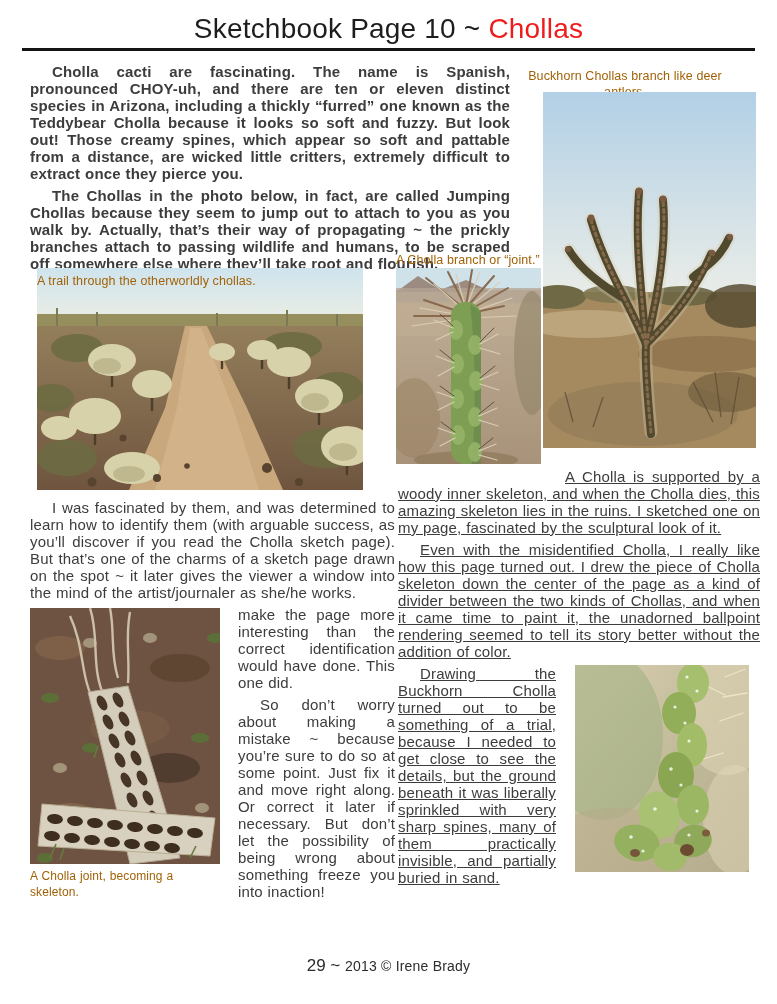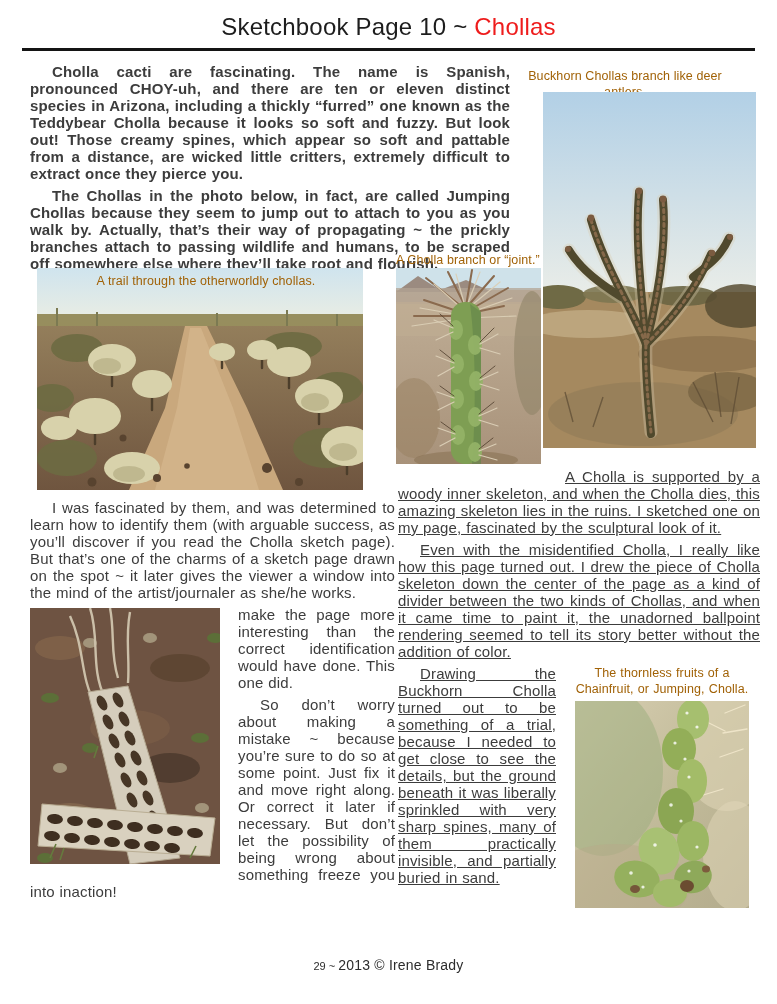--- a/index.html
+++ b/index.html
@@ -3,53 +3,53 @@
 <meta charset="utf-8">
 <style>
   html,body{margin:0;padding:0;background:#ffffff;}
   .page{
     position:relative;width:777px;height:1004px;background:#ffffff;overflow:hidden;
     font-family:"Liberation Sans", sans-serif;color:#3c3c3c;
   }
   
   .page-title{
     position:absolute;top:13px;left:0;width:100%;text-align:center;
-    font-size:24px;letter-spacing:.2px;color:#1d1d1d;white-space:pre;
+    font-size:28px;letter-spacing:.2px;color:#1d1d1d;white-space:pre;
   }
   .page-title .accent{color:#ee1c1c;}
   .title-rule{position:absolute;top:48px;left:22px;width:733px;height:3px;background:#141414;}
   
   .tb{position:absolute;font-size:15px;line-height:17px;text-align:justify;
       letter-spacing:.15px;word-spacing:.5px;}
   .tb p{margin:0 0 5px 0;text-indent:22px;}
   .tb p.noindent{text-indent:0;}
   .tb p.deep{text-indent:167px;}
   #top-left{left:30px;top:63px;width:480px;font-weight:bold;}
   #mid-left{left:30px;top:499px;width:365px;}
   #right-col{left:398px;top:468px;width:362px;text-decoration:underline;}
   
   .photo-caption{font-size:12.5px;line-height:16px;color:#a16207;letter-spacing:.1px;}
   #cap-buckhorn{position:absolute;left:506px;top:68px;width:238px;text-align:center;}
   #cap-joint{position:absolute;left:396px;top:252px;width:148px;text-align:left;}
-  .cap-overlay{position:absolute;top:5px;left:12px;right:0;text-align:center;}
+  .cap-overlay{position:absolute;top:5px;left:0;right:0;text-align:left;}
   .cap-under{margin-top:4px;text-align:left;font-size:12px;}
   .cap-over-float{text-align:center;margin-bottom:4px;}
   
   .photo{position:absolute;overflow:hidden;}
   .photo svg{display:block;}
   #photo-trail{left:37px;top:268px;width:326px;height:222px;}
   #photo-buckhorn{left:543px;top:92px;width:213px;height:356px;}
   #photo-joint{left:396px;top:268px;width:145px;height:196px;}
   .float-left-box{float:left;width:190px;margin:2px 18px 4px 0;}
   .float-right-box{float:right;width:196px;margin:0 0 4px 8px;}
   .float-right-box .ph{margin:0 auto;width:174px;height:207px;overflow:hidden;}
   .wrapzone{overflow:hidden;}
   
   .footer{position:absolute;left:0;top:956px;width:100%;text-align:center;color:#2c2c2c;}
-  .footer .num{font-size:11px;}
+  .footer .num{font-size:17px;}
   .footer .credit{font-size:14px;letter-spacing:.2px;}
 </style>
 </head>
 <body>
 
 <div class="page">
 
   <div class="page-title"><span>Sketchbook Page 10 ~ </span><span class="accent">Chollas</span></div>
   <div class="title-rule"></div>
 
@@ -288,35 +288,32 @@
                 <ellipse cx="82" cy="234" rx="8" ry="5" transform="rotate(8 82 234)"></ellipse>
               <ellipse cx="102" cy="236" rx="8" ry="5" transform="rotate(8 102 236)"></ellipse>
                 <ellipse cx="122" cy="238" rx="8" ry="5" transform="rotate(8 122 238)"></ellipse>
               <ellipse cx="142" cy="240" rx="8" ry="5" transform="rotate(8 142 240)"></ellipse>
             </g>
             <g stroke="#667a3e" stroke-width="1.6">
               <path d="M20,250 L26,236 M30,252 L34,240 M160,250 L166,238 M64,150 L68,138"></path>
             </g>
           </svg>
         </div>
+        <div class="photo-caption cap-under">A Cholla joint, becoming a skeleton.</div>
       </div>
       <p class="noindent">make the page more interesting than the correct identification would have done. This one did.</p>
       <p>So don’t worry about making a mistake ~ because you’re sure to do so at some point. Just fix it and move right along. Or correct it later if necessary. But don’t let the possibility of being wrong about something freeze you into inaction!</p>
     </div>
   </div>
 
   <div class="tb" id="right-col">
     <p class="deep">A Cholla is supported by a woody inner skeleton, and when the Cholla dies, this amazing skeleton lies in the ruins. I sketched one on my page, fascinated by the sculptural look of it.</p>
     <p>Even with the misidentified Cholla, I really like how this page turned out. I drew the piece of Cholla skeleton down the center of the page as a kind of divider between the two kinds of Chollas, and when it came time to paint it, the unadorned ballpoint rendering seemed to tell its story better without the addition of color.</p>
     <div class="wrapzone">
       <div class="float-right-box">
-        <div class="photo-caption cap-over-float">
-          <div>The thornless fruits of a</div>
-          <div>Chainfruit, or Jumping, Cholla.</div>
-        </div>
         <div class="ph">
           <svg width="174" height="207" viewBox="0 0 174 207" preserveAspectRatio="none" aria-hidden="true">
             <defs>
               <linearGradient id="cbg" x1="0" y1="0" x2="1" y2="1">
                 <stop offset="0" stop-color="#d8cfb2"></stop>
                   <stop offset=".5" stop-color="#c2bb9a"></stop>
                   <stop offset="1" stop-color="#b3ab8c"></stop>
               </linearGradient>
             </defs>
             <rect width="174" height="207" fill="url(#cbg)"></rect>

